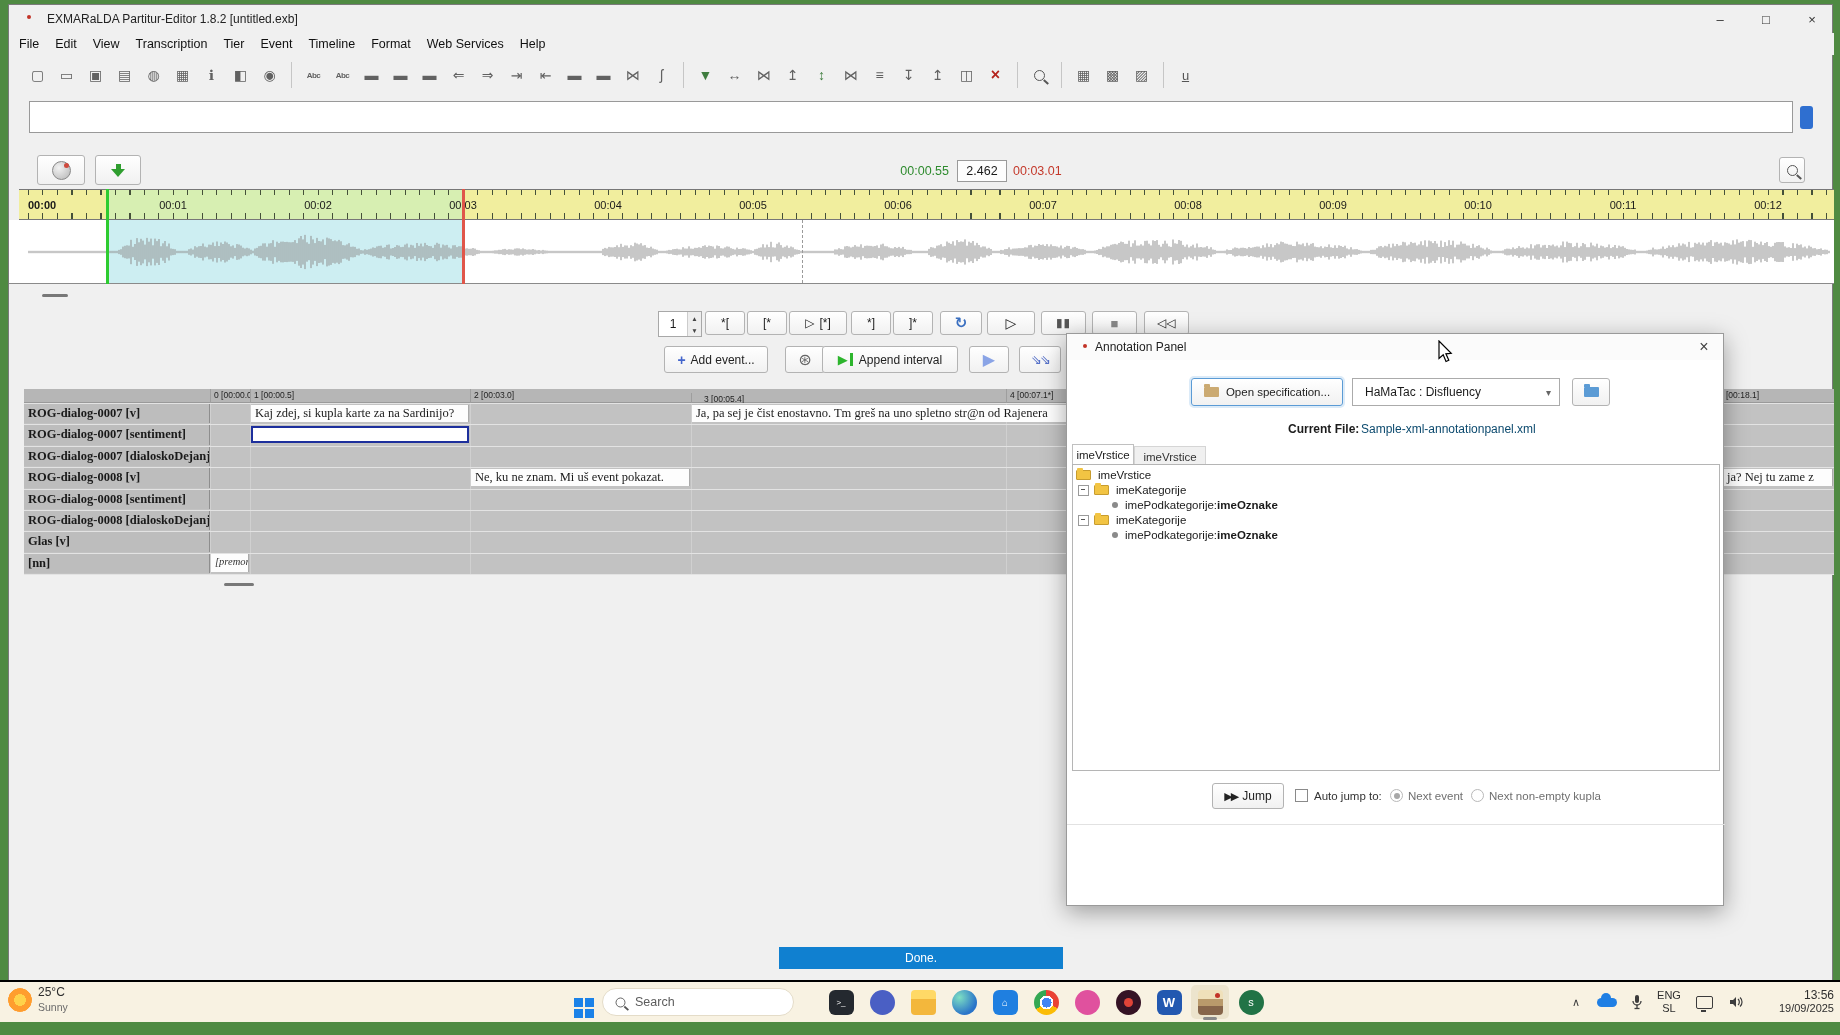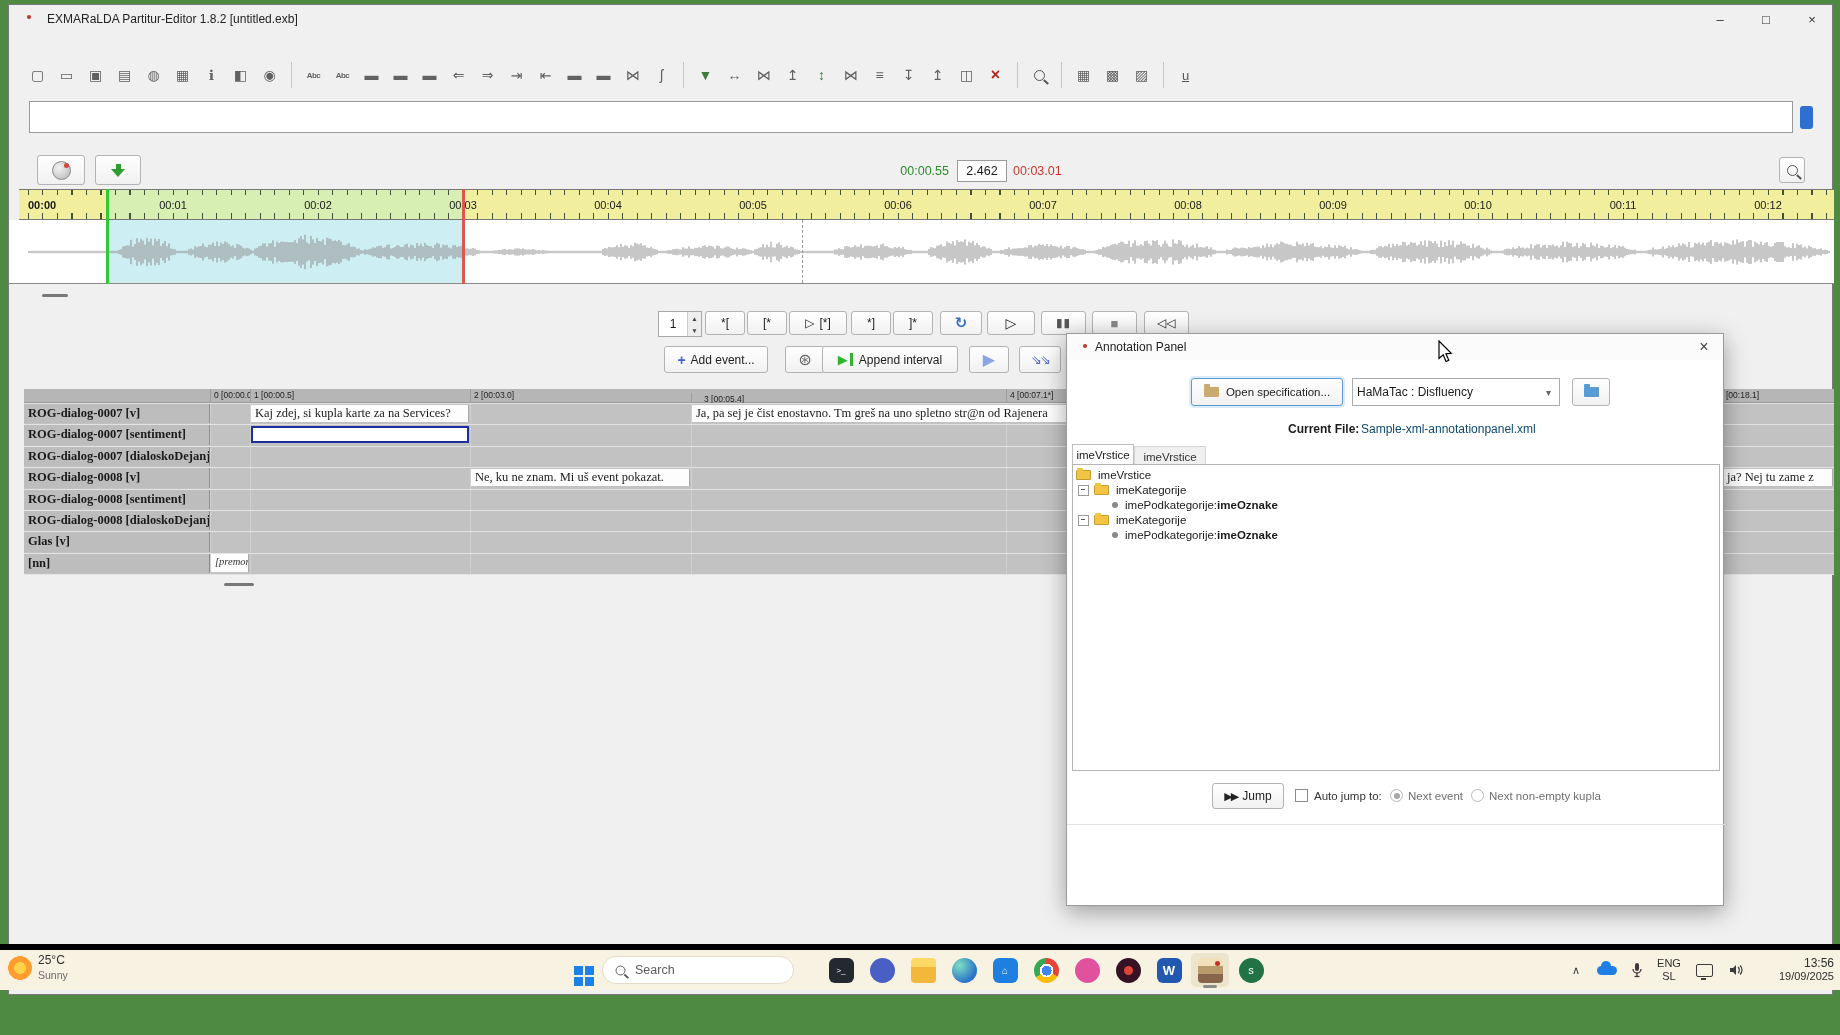--- a/index.html
+++ b/index.html
@@ -88,21 +88,21 @@
   #dlg-title .t{font-size:12px;color:#222}
   #dlg-close{position:absolute;right:8px;top:2px;width:22px;height:22px;display:flex;align-items:center;justify-content:center;
              font-size:16px;color:#444}
   .folder-sm{display:inline-block;width:15px;height:10px;background:#cbaa72;border-radius:1px;position:relative;margin-right:7px}
   .folder-sm::before{content:"";position:absolute;left:0;top:-3px;width:6px;height:3px;background:inherit;border-radius:1px 1px 0 0}
   .folder-sm.blue{background:#5b9bd5}
   .folder-sm.yellow{background:#f2c443;border:1px solid #c79c2f;box-sizing:border-box}
   #open-spec{position:absolute;left:124px;top:44px;width:152px;height:28px;border:1px solid #5b9bd5;
              box-shadow:0 0 0 2px #dcebf8;font-size:11.5px}
   #spec-combo{position:absolute;left:285px;top:44px;width:208px;height:28px;border:1px solid #ababab;background:#fff;
-              display:flex;align-items:center;padding-left:4px;font-size:12px;box-sizing:border-box}
+              display:flex;align-items:center;padding-left:12px;font-size:12px;box-sizing:border-box}
   #spec-combo .chev{position:absolute;right:8px;color:#666;font-size:10px}
   #browse-btn{position:absolute;left:505px;top:44px;width:38px;height:28px}
   #curfile-label{position:absolute;left:221px;top:88px;font-size:12px;color:#1c1c1c;font-weight:bold}
   #curfile-value{position:absolute;left:294px;top:88px;font-size:12px;color:#0c4a6e}
   .tab{position:absolute;height:20px;display:flex;align-items:center;justify-content:center;font-size:11.5px;box-sizing:border-box}
   #tab1{left:5px;top:110px;width:62px;background:#fff;border:1px solid #c0c0c0;border-bottom:none;z-index:2}
   #tab2{left:67px;top:112px;width:72px;background:#f0f0f0;border:1px solid #d5d5d5;border-bottom:none;color:#333}
   #treebox{position:absolute;left:5px;top:130px;width:648px;height:307px;border:1px solid #b5b5b5;background:#fff;box-sizing:border-box}
   .trow{position:absolute;height:14px;display:flex;align-items:center;font-size:11.5px;white-space:nowrap}
   .expand{display:inline-block;width:9px;height:9px;border:1px solid #9a9a9a;background:#fff;position:relative;margin-right:5px}
@@ -115,21 +115,21 @@
   .radio.sel::after{content:"";position:absolute;left:2.5px;top:2.5px;width:6px;height:6px;border-radius:50%;background:#a8a8a8}
   .dlg-gray{color:#6f6f6f;font-size:11.5px;position:absolute}
   #dlg-sep{position:absolute;left:0;top:490px;width:658px;height:1px;background:#e2e2e2}
   
   #donebar{position:absolute;left:770px;top:942px;width:284px;height:22px;background:#1080d0;color:#fff;
            display:flex;align-items:center;justify-content:center;font-size:12px}
   #statusbar{position:absolute;left:0;top:971px;width:1825px;height:20px;background:#f0f0f0;border-top:1px solid #b0b0b0;
              font-size:11px;box-sizing:border-box}
   .scell{position:absolute;top:0;height:19px;display:flex;align-items:center;border-left:1px solid #b5b5b5;padding-left:7px;box-sizing:border-box}
   
-  #taskbar{position:absolute;left:0;top:944px;width:1840px;height:40px;background:#f8f2e2;border-top:6px solid #000000}
+  #taskbar{position:absolute;left:0;top:980px;width:1840px;height:40px;background:#f8f2e2;border-top:2px solid #000000}
   #weather{position:absolute;left:8px;top:3px;display:flex;align-items:center}
   .sun{width:24px;height:24px;border-radius:50%;background:radial-gradient(circle,#ffd24a 0 35%,#ff9d2e 35% 70%,rgba(255,157,46,.25) 70%);margin-right:6px}
   .winlogo{position:relative;width:9px;height:9px;background:#1b82e8;box-shadow:11px 0 #1b82e8,0 11px #1b82e8,11px 11px #1b82e8}
   #searchpill{position:absolute;left:602px;top:6px;width:192px;height:28px;background:#fff;border:1px solid #e4dcc8;
               border-radius:14px;display:flex;align-items:center;padding-left:12px;box-sizing:border-box;color:#5c5c5c;font-size:12.5px}
   .appslot{position:absolute;top:3px;width:38px;height:34px;display:flex;align-items:center;justify-content:center;border-radius:5px}
   .appslot.active{background:#ece4cd}
   .appslot.active::after{content:"";position:absolute;bottom:-1px;width:14px;height:3px;border-radius:2px;background:#8a8a8a}
   .ai{width:25px;height:25px;border-radius:6px}
   .ai.terminal{background:#24292f;color:#fff;font-size:8px;display:flex;align-items:center;justify-content:center}
@@ -165,20 +165,32 @@
 <div id="app">
 
   <div id="titlebar">
     <span class="exlogo"></span>
     <span class="title">EXMARaLDA Partitur-Editor 1.8.2 [untitled.exb]</span>
     <span class="winbtn" style="left:1689px">–</span>
     <span class="winbtn" style="left:1735px">□</span>
     <span class="winbtn" style="left:1781px;width:44px">×</span>
   </div>
 
+  <div id="menubar">
+      <div class="mi">File</div>
+      <div class="mi">Edit</div>
+      <div class="mi">View</div>
+      <div class="mi">Transcription</div>
+      <div class="mi">Tier</div>
+      <div class="mi">Event</div>
+      <div class="mi">Timeline</div>
+      <div class="mi">Format</div>
+      <div class="mi">Web Services</div>
+      <div class="mi">Help</div>
+    </div>
 
   <div id="toolbar">
       <div class="tbi">▢</div>
       <div class="tbi">▭</div>
       <div class="tbi">▣</div>
       <div class="tbi">▤</div>
       <div class="tbi">◍</div>
       <div class="tbi">▦</div>
       <div class="tbi">ℹ</div>
       <div class="tbi">◧</div>
@@ -340,21 +352,21 @@
       <div class="hline" style="left: 15px; top: 398px; width: 1810px;"></div>
       <div class="hline" style="left: 15px; top: 419.4px; width: 1810px;"></div>
       <div class="hline" style="left: 15px; top: 440.8px; width: 1810px;"></div>
       <div class="hline" style="left: 15px; top: 462.2px; width: 1810px;"></div>
       <div class="hline" style="left: 15px; top: 483.6px; width: 1810px;"></div>
       <div class="hline" style="left: 15px; top: 505px; width: 1810px;"></div>
       <div class="hline" style="left: 15px; top: 526.4px; width: 1810px;"></div>
       <div class="hline" style="left: 15px; top: 547.8px; width: 1810px;"></div>
       <div class="hline" style="left: 15px; top: 569.2px; width: 1810px;"></div>
       <div class="rowlabel" style="top: 399px; height: 19.4px;">ROG-dialog-0007 [v]</div>
-      <div class="evcell" style="left: 242px; top: 399.5px; width: 218px; height: 17.4px;">Kaj zdej, si kupla karte za na Services?</div>
+      <div class="evcell" style="left: 242px; top: 399.5px; width: 218px; height: 17.4px;">Kaj zdej, si kupla karte za na Sardinijo?</div>
       <div class="evcell" style="left: 683px; top: 399.5px; width: 1029px; height: 17.4px;">Ja, pa sej je čist enostavno. Tm greš na uno spletno str@n od Rajenera</div>
       <div class="rowlabel" style="top: 420.4px; height: 19.4px;">ROG-dialog-0007 [sentiment]</div>
       <div class="evcell selected" style="left: 242px; top: 420.9px; width: 218px; height: 17.4px;"></div>
       <div class="rowlabel" style="top: 441.8px; height: 19.4px;">ROG-dialog-0007 [dialoskoDejanje]</div>
       <div class="rowlabel" style="top: 463.2px; height: 19.4px;">ROG-dialog-0008 [v]</div>
       <div class="evcell" style="left: 462px; top: 463.7px; width: 219px; height: 17.4px;">Ne, ku ne znam. Mi uš event pokazat.</div>
       <div class="evcell" style="left: 1714px; top: 463.7px; width: 110px; height: 17.4px;">ja? Nej tu zame z</div>
       <div class="rowlabel" style="top: 484.6px; height: 19.4px;">ROG-dialog-0008 [sentiment]</div>
       <div class="rowlabel" style="top: 506px; height: 19.4px;">ROG-dialog-0008 [dialoskoDejanje]</div>
       <div class="rowlabel" style="top: 527.4px; height: 19.4px;">Glas [v]</div>

